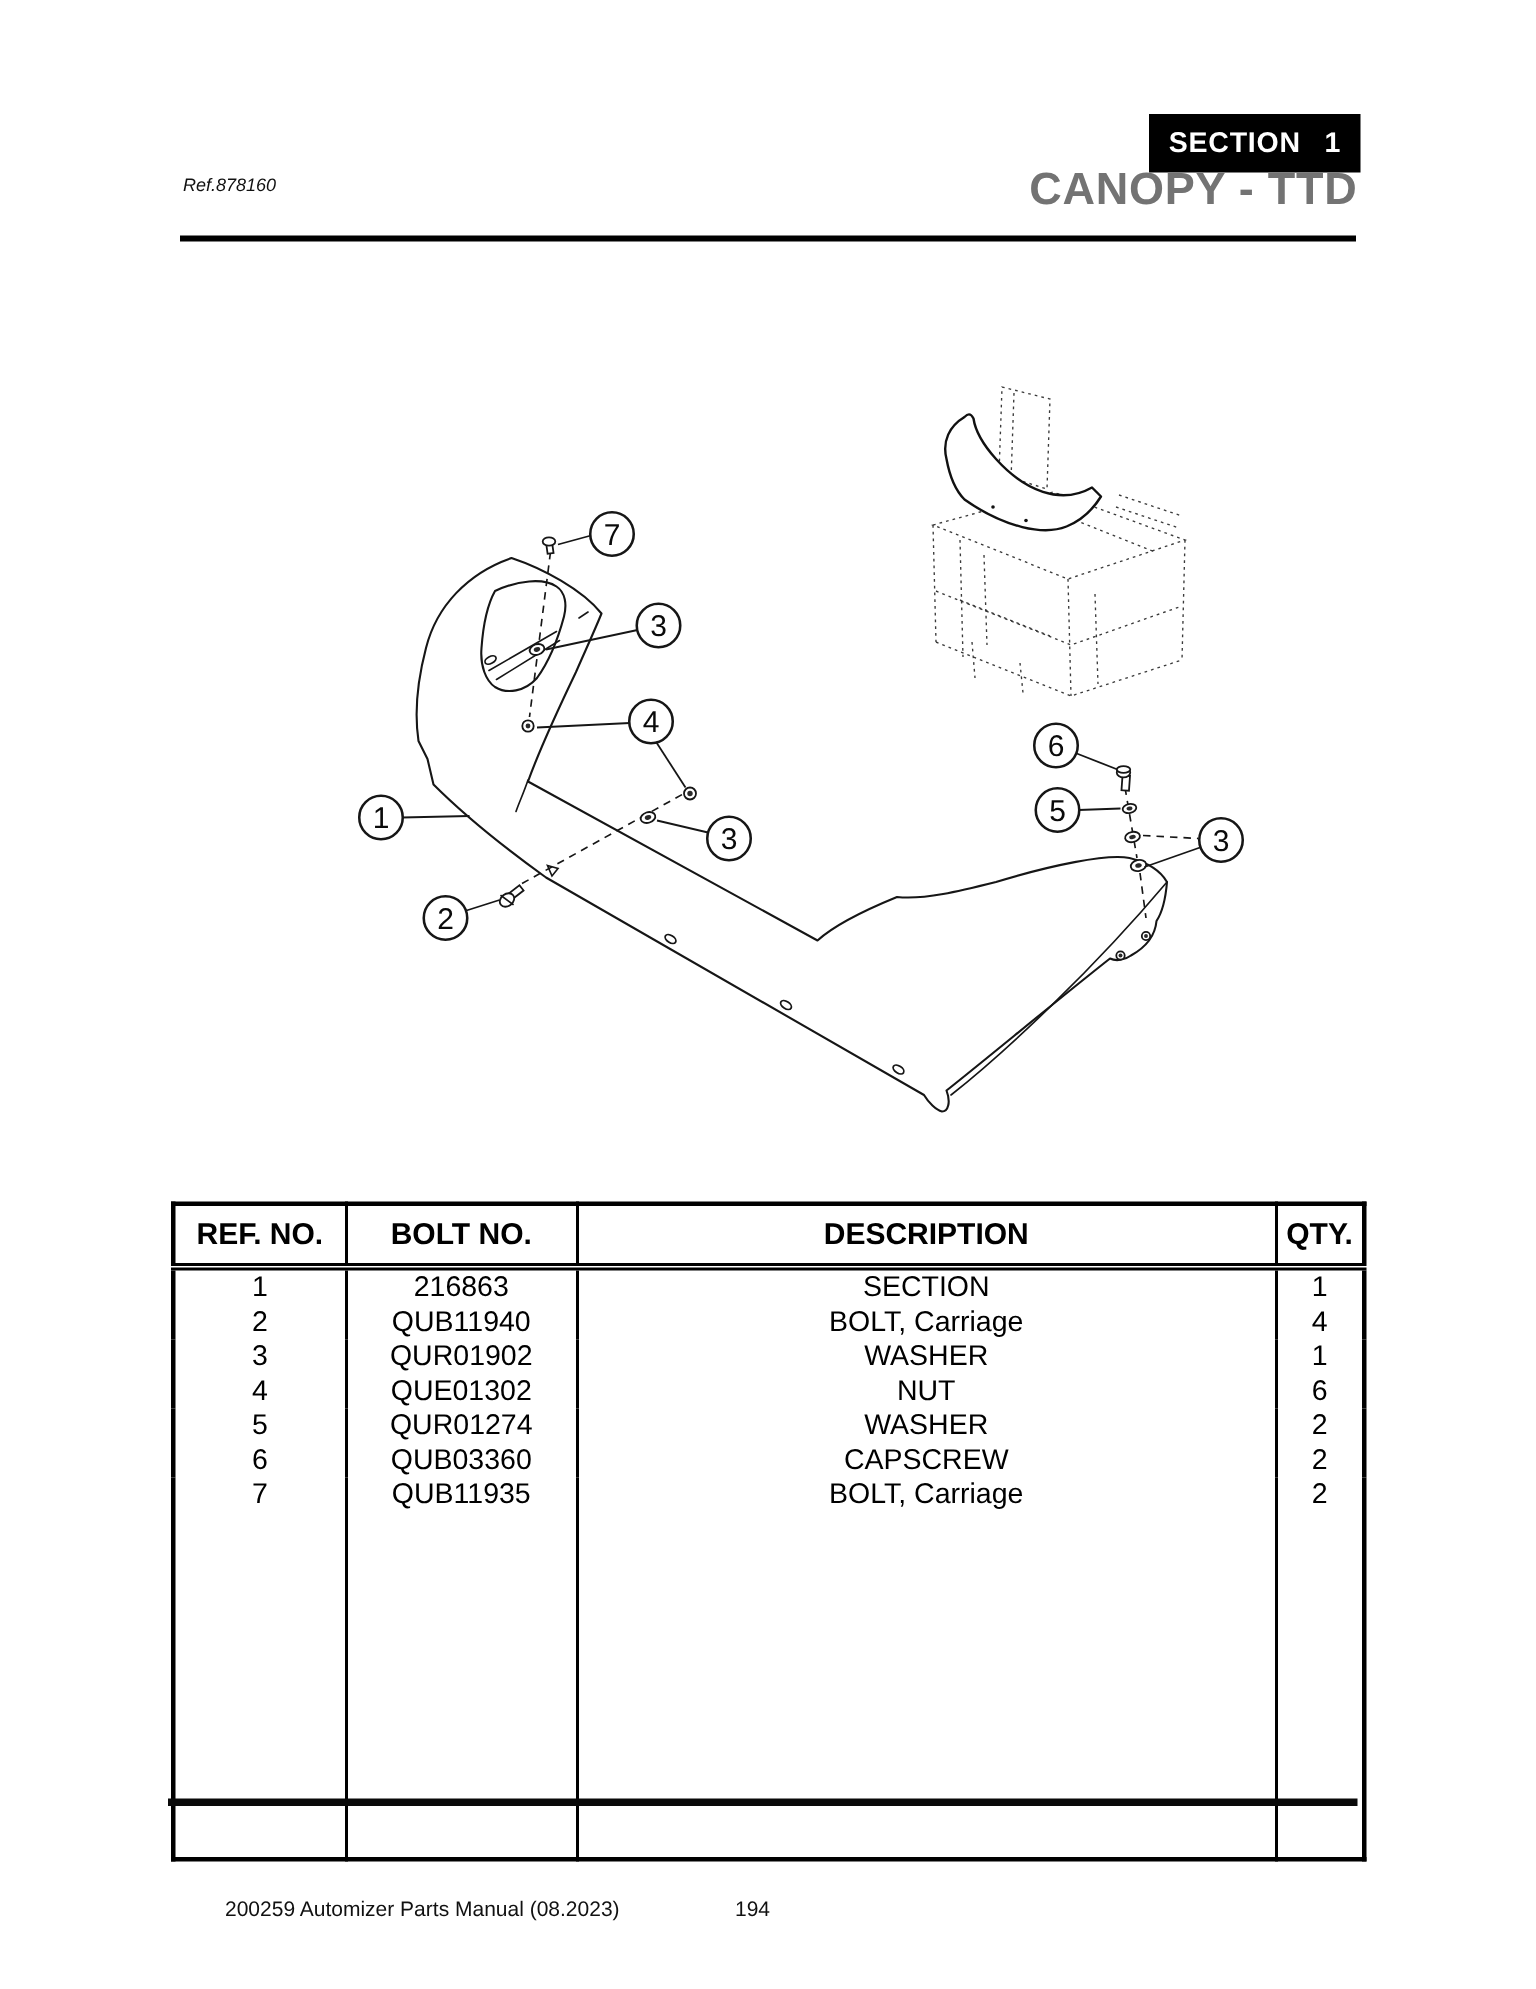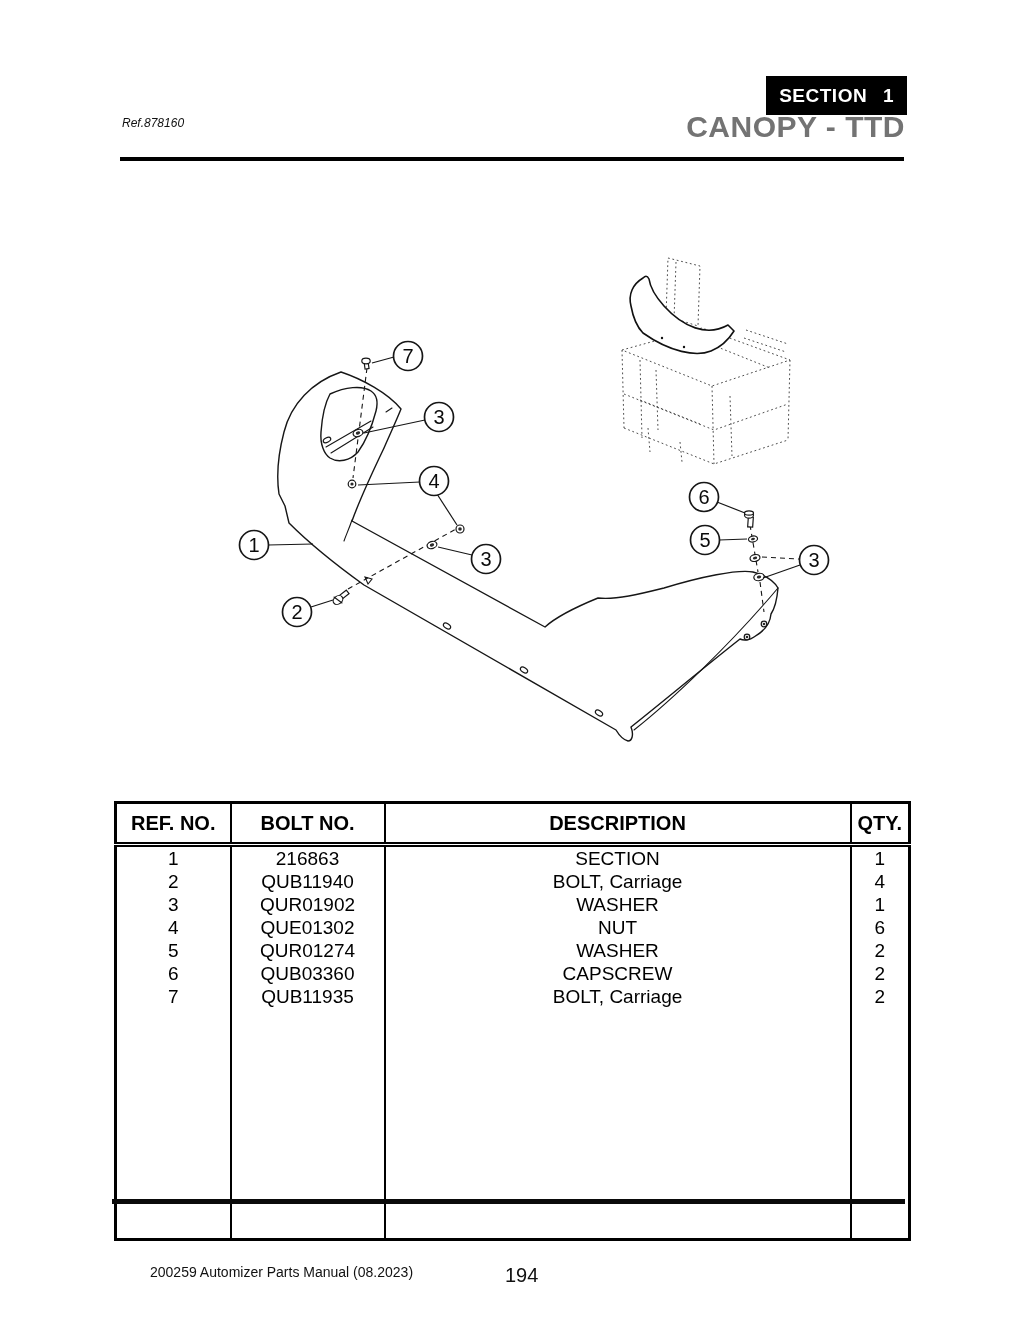--- a/index.html
+++ b/index.html
@@ -35,21 +35,21 @@
     font-size:20px;font-weight:bold;height:34px;padding:2px 4px;text-align:center;
   }
   table.parts td{
     border-left:2px solid #000;border-right:2px solid #000;
     font-size:19px;height:23px;padding:0 6px;vertical-align:middle;line-height:1.12;
   }
   td.c{text-align:center;}
   td.l{text-align:center;padding-left:10px;}
   tr.filler td{height:auto;}
   .footer-left{position:absolute;left:120px;top:1264px;font-size:14px;color:#111;margin-left:30px;}
-  .footer-page{position:absolute;left:505px;top:1264px;font-size:20px;color:#111;}
+  .footer-page{position:absolute;left:490px;top:1264px;font-size:14px;color:#111;}
 
   
   .outline{fill:none;stroke:#161616;stroke-width:1.4;stroke-linejoin:round;stroke-linecap:round;}
   .thin{fill:none;stroke:#161616;stroke-width:1.1;stroke-linecap:round;}
   .dash{fill:none;stroke:#161616;stroke-width:1.1;stroke-dasharray:5 4;}
   .ghost{fill:none;stroke:#3a3a3a;stroke-width:.9;stroke-dasharray:1.8 2.7;}
   .hw{fill:#fff;stroke:#161616;stroke-width:1.2;}
   .hwd{fill:#2a2a2a;stroke:none;}
   .leader{fill:none;stroke:#161616;stroke-width:1.2;}
   .bubble{fill:#fff;stroke:#161616;stroke-width:1.7;}

